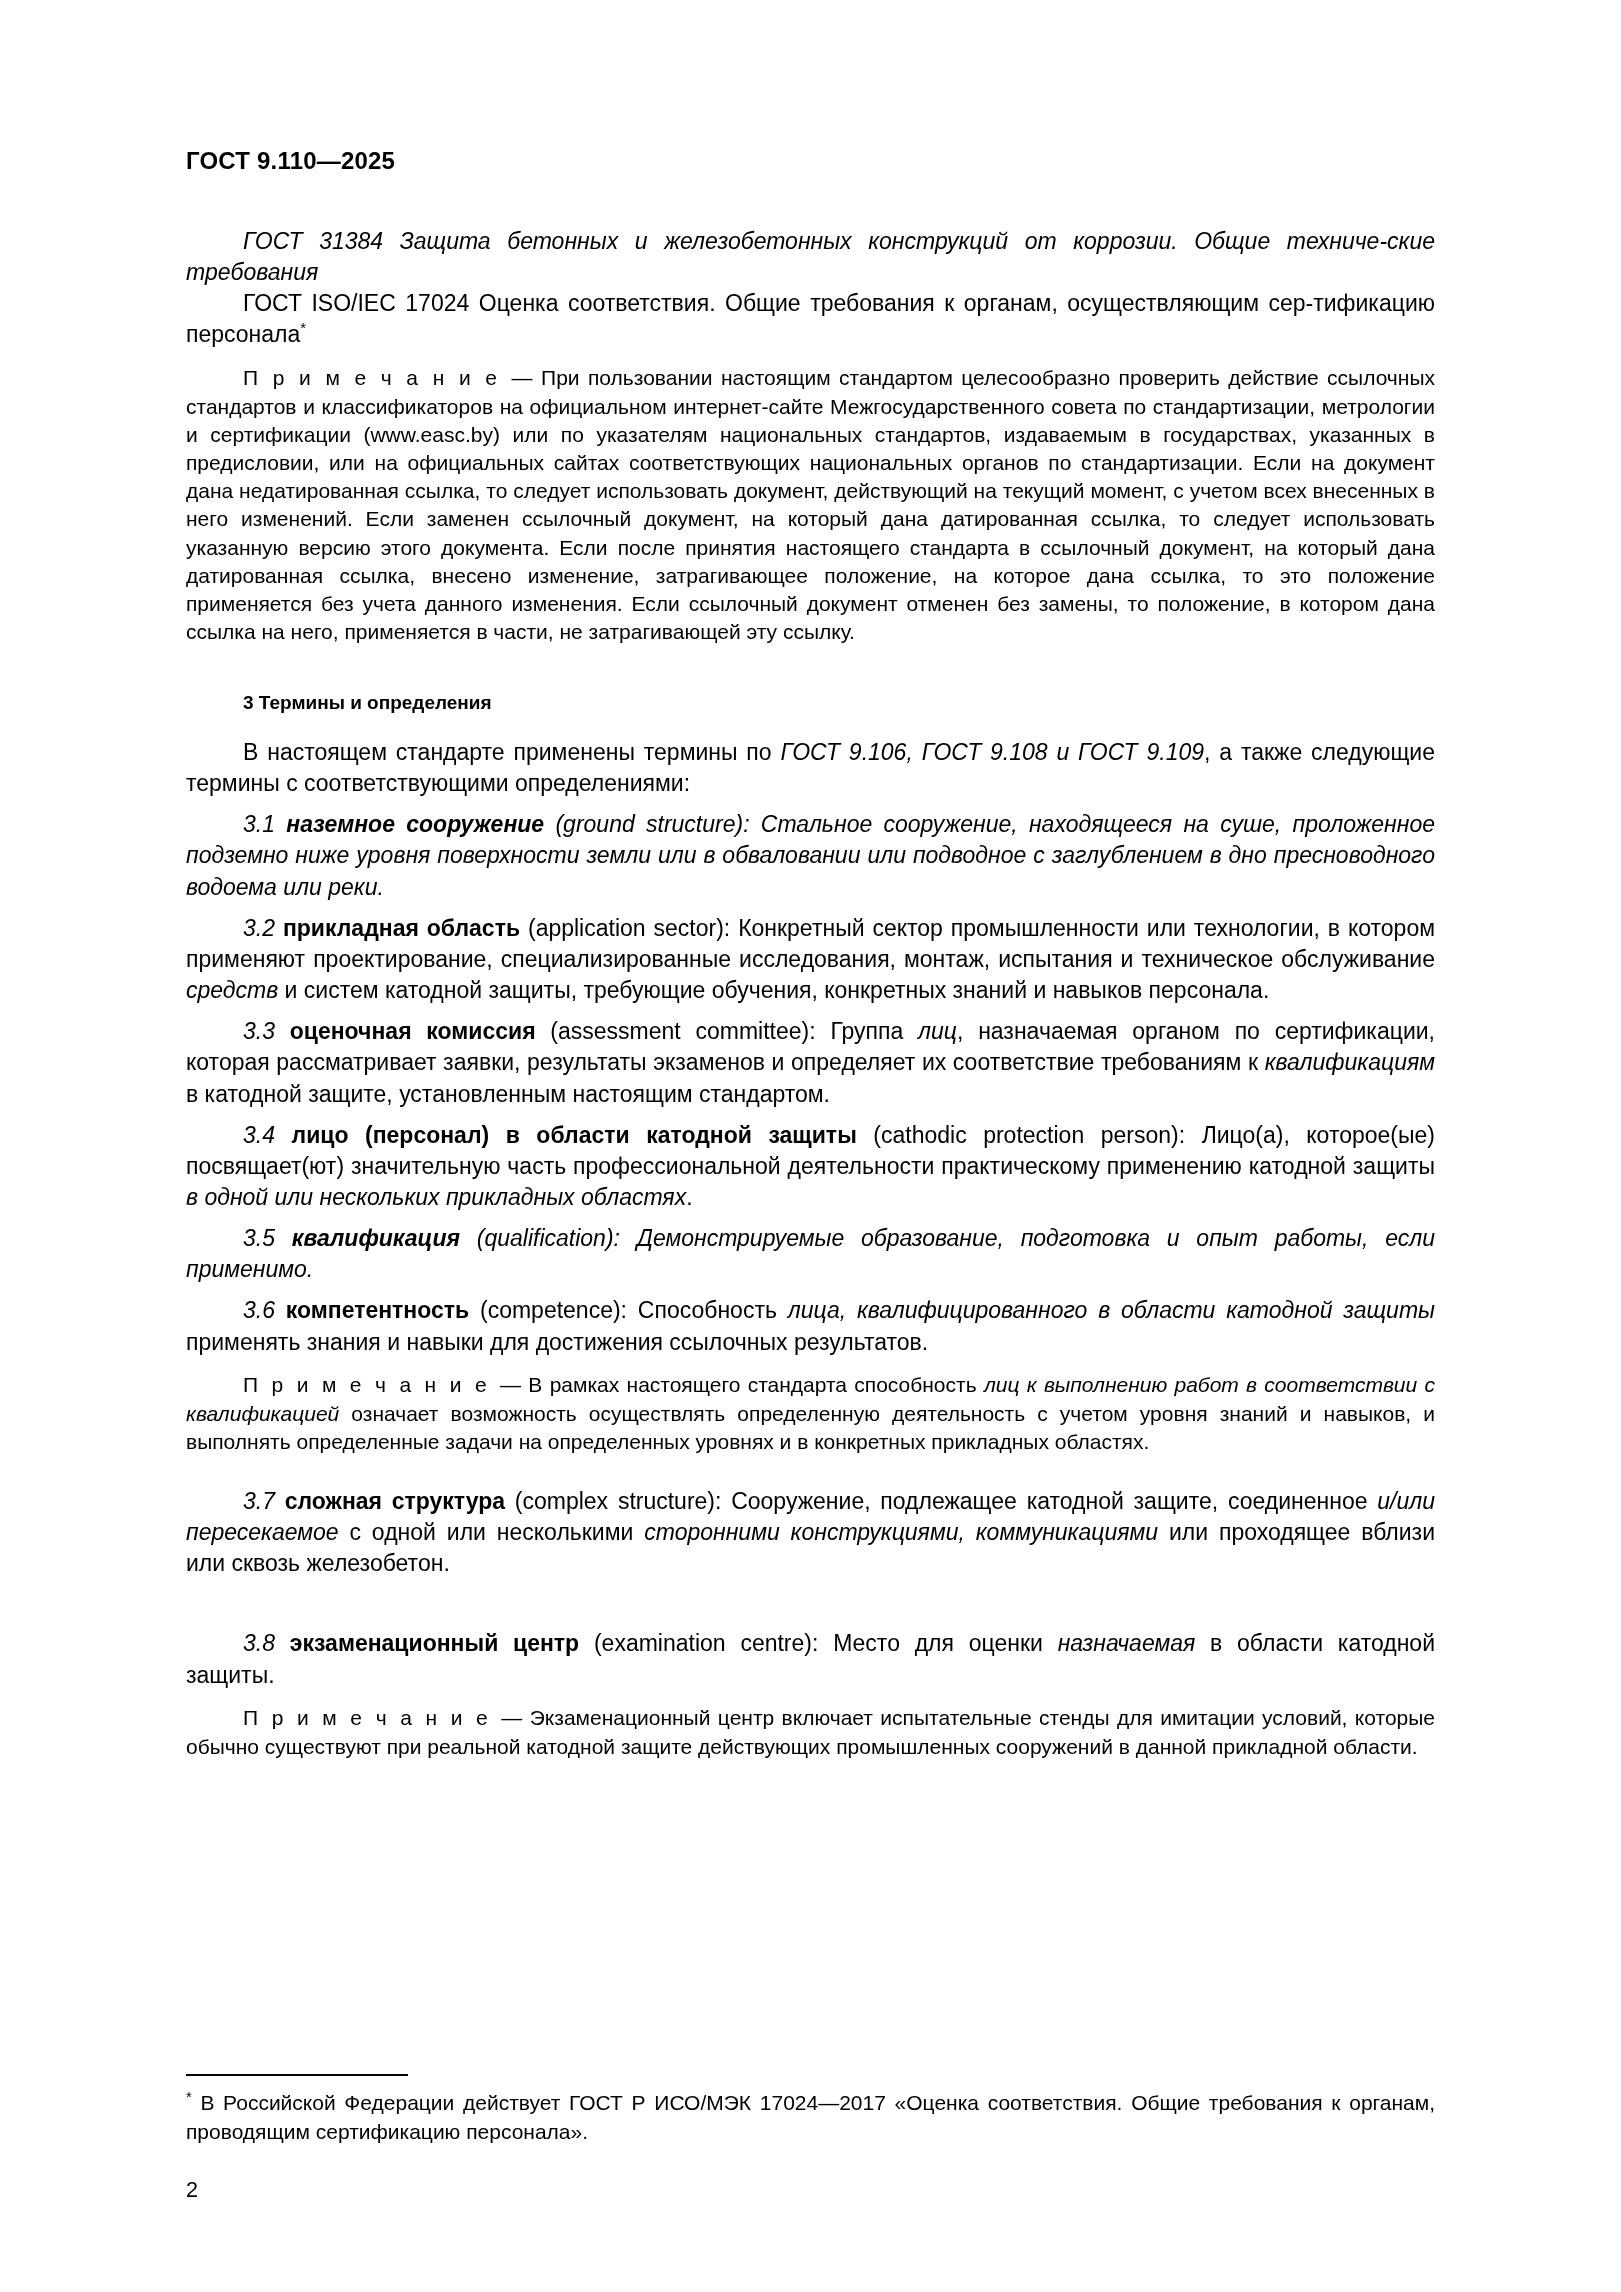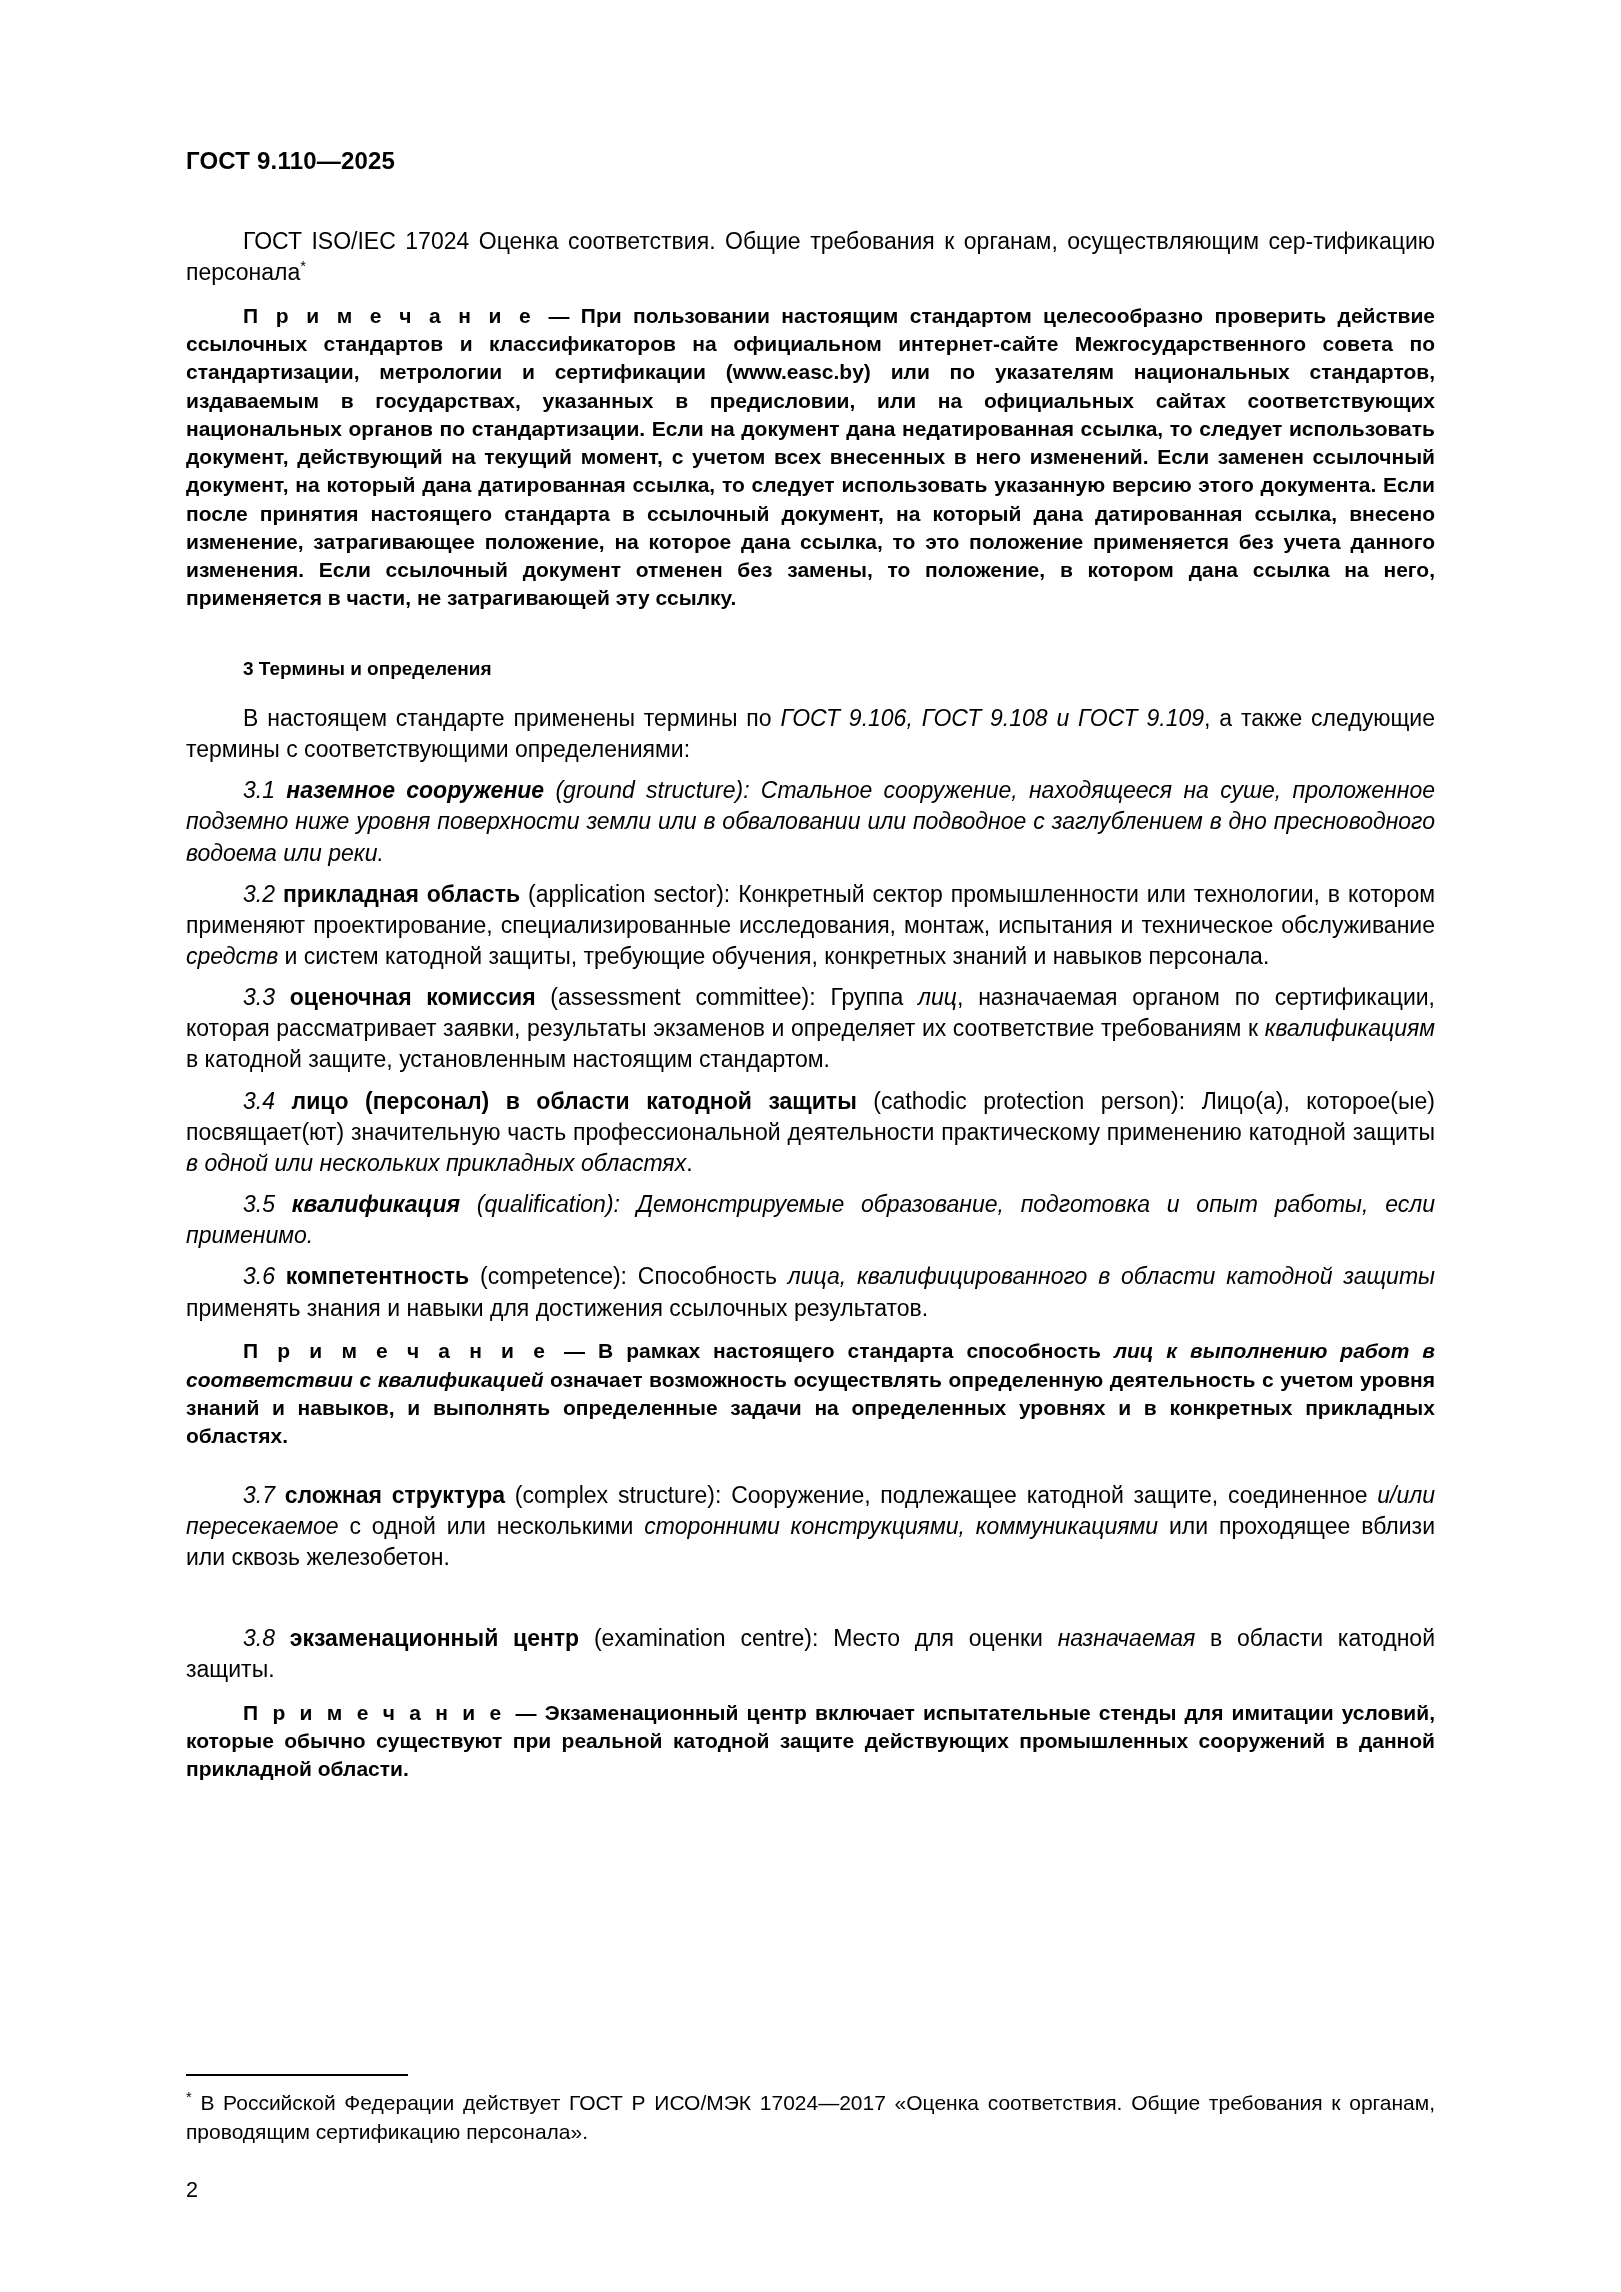--- a/index.html
+++ b/index.html
@@ -47,21 +47,20 @@
     font-size: 21px;
     line-height: 1.345;
     text-align: justify;
     margin-top: 13.7px;
   }
   .note .lbl {
     letter-spacing: 3.1px;
   }
   .note-indent {
     text-indent: 57px;
-    font-weight: bold;
   }
   .it { font-style: italic; }
   .bi { font-style: italic; font-weight: bold; }
   .b { font-weight: bold; }
   .gap-md { height: 19.6px; }
   h2.section {
     font-size: 19px;
     font-weight: bold;
     margin: 43px 0 21.6px 57px;
   }
@@ -99,20 +98,21 @@
 <body>
 
 <div class="page">
 
   <div class="header">
     <span>ГОСТ 9.110—2025</span>
   </div>
 
   <div class="body-text">
 
+    <p class="indent"><span class="it">ГОСТ 31384</span><span class="it"> Защита бетонных и железобетонных конструкций от коррозии. Общие техниче-ские требования</span></p>
 
     <p class="indent"><span>ГОСТ ISO/IEC 17024</span><span> Оценка соответствия. Общие требования к органам, осуществляющим сер-тификацию персонала</span><sup class="fn">*</sup></p>
 
     <div class="note note-indent">
       <span class="lbl">П р и м е ч а н и е </span><span> — </span><span>При пользовании настоящим стандартом целесообразно проверить действие ссылочных стандартов и классификаторов на официальном интернет-сайте Межгосударственного совета по стандартизации, метрологии и сертификации (www.easc.by) или по указателям национальных стандартов, издаваемым в государствах, указанных в предисловии, или на официальных сайтах соответствующих национальных органов по стандартизации. Если на документ дана недатированная ссылка, то следует использовать документ, действующий на текущий момент, с учетом всех внесенных в него изменений. Если заменен ссылочный документ, на который дана датированная ссылка, то следует использовать указанную версию этого документа. Если после принятия настоящего стандарта в ссылочный документ, на который дана датированная ссылка, внесено изменение, затрагивающее положение, на которое дана ссылка, то это положение применяется без учета данного изменения. Если ссылочный документ отменен без замены, то положение, в котором дана ссылка на него, применяется в части, не затрагивающей эту ссылку.</span>
     </div>
 
     <h2 class="section">3 Термины и определения</h2>
 
     <p class="indent"><span>В настоящем стандарте применены термины по </span><span class="it">ГОСТ 9.106, ГОСТ 9.108 и ГОСТ 9.109</span><span>, а также следующие термины с соответствующими определениями:</span></p>

